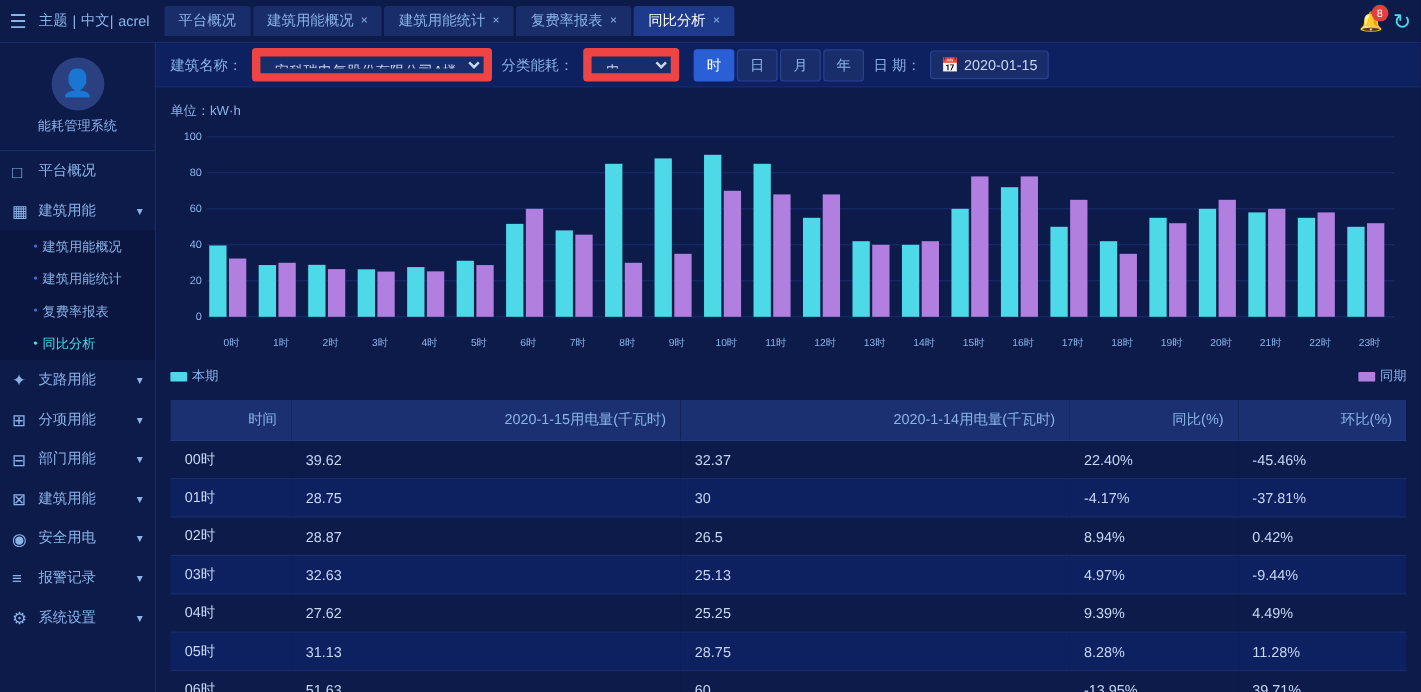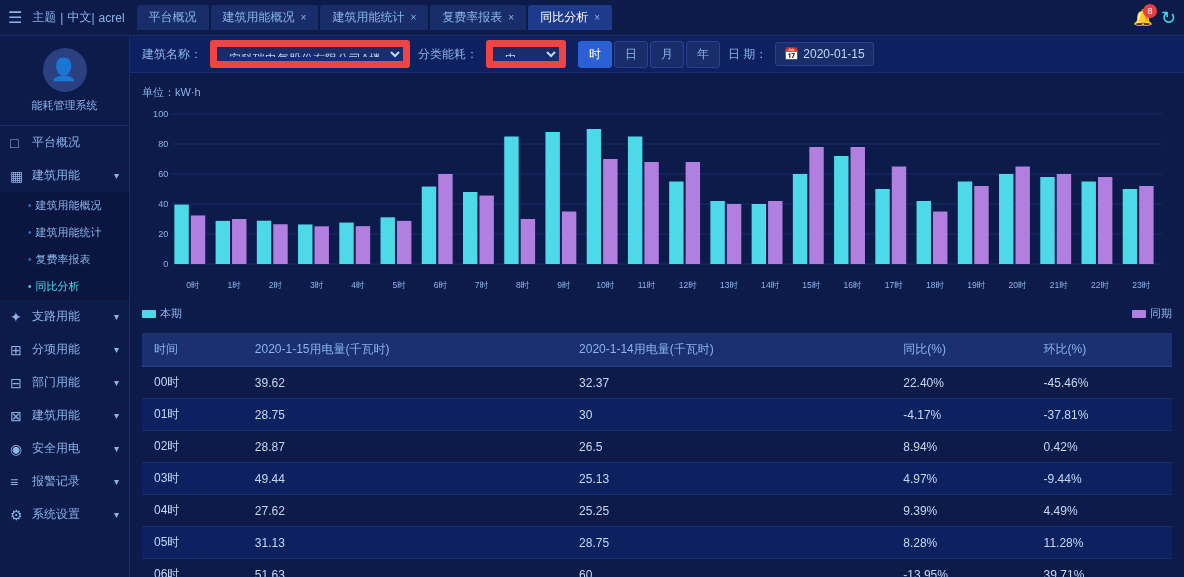--- a/index.html
+++ b/index.html
@@ -58,21 +58,21 @@
     .unit-label { color: #8ab4e8; font-size: 11px; margin-bottom: 4px; }
     .chart-container { position: relative; height: 200px; }
     .chart-svg { width: 100%; height: 190px; }
     .legend { display: flex; gap: 16px; justify-content: space-between; margin-top: 2px; }
     .legend-item { display: flex; align-items: center; gap: 4px; color: #8ab4e8; font-size: 11px; }
     .legend-color { width: 14px; height: 8px; border-radius: 1px; }
 
     
     .table-area { flex: 1; overflow-y: auto; padding: 0 12px 8px; }
     .data-table { width: 100%; border-collapse: collapse; }
-    .data-table th { background: #1a3070; color: #8ab4e8; padding: 8px 12px; text-align: left; font-size: 12px; font-weight: normal; border-bottom: 1px solid #2a4090; position: sticky; top: 0; }
+    .data-table th { background: #1a3070; color: #8ab4e8; padding: 8px 12px; text-align: right; font-size: 12px; font-weight: normal; border-bottom: 1px solid #2a4090; position: sticky; top: 0; }
     .data-table td { padding: 7px 12px; font-size: 12px; color: #c5d8f5; border-bottom: 1px solid #1a2d6b; }
     .data-table tr:nth-child(even) td { background: #0d2060; }
     .data-table tr:nth-child(odd) td { background: #0d1b4b; }
 
     
     ::-webkit-scrollbar { width: 4px; }
     ::-webkit-scrollbar-track { background: #0d1b4b; }
     ::-webkit-scrollbar-thumb { background: #2a4090; border-radius: 2px; }
   </style>
 </head>
@@ -318,21 +318,21 @@
             </tr>
             <tr>
               <td>02时</td>
               <td>28.87</td>
               <td>26.5</td>
               <td>8.94%</td>
               <td>0.42%</td>
             </tr>
             <tr>
               <td>03时</td>
-              <td>49.44</td>
+              <td>32.63</td>
               <td>25.13</td>
               <td>4.97%</td>
               <td>-9.44%</td>
             </tr>
             <tr>
               <td>04时</td>
               <td>27.62</td>
               <td>25.25</td>
               <td>9.39%</td>
               <td>4.49%</td>

